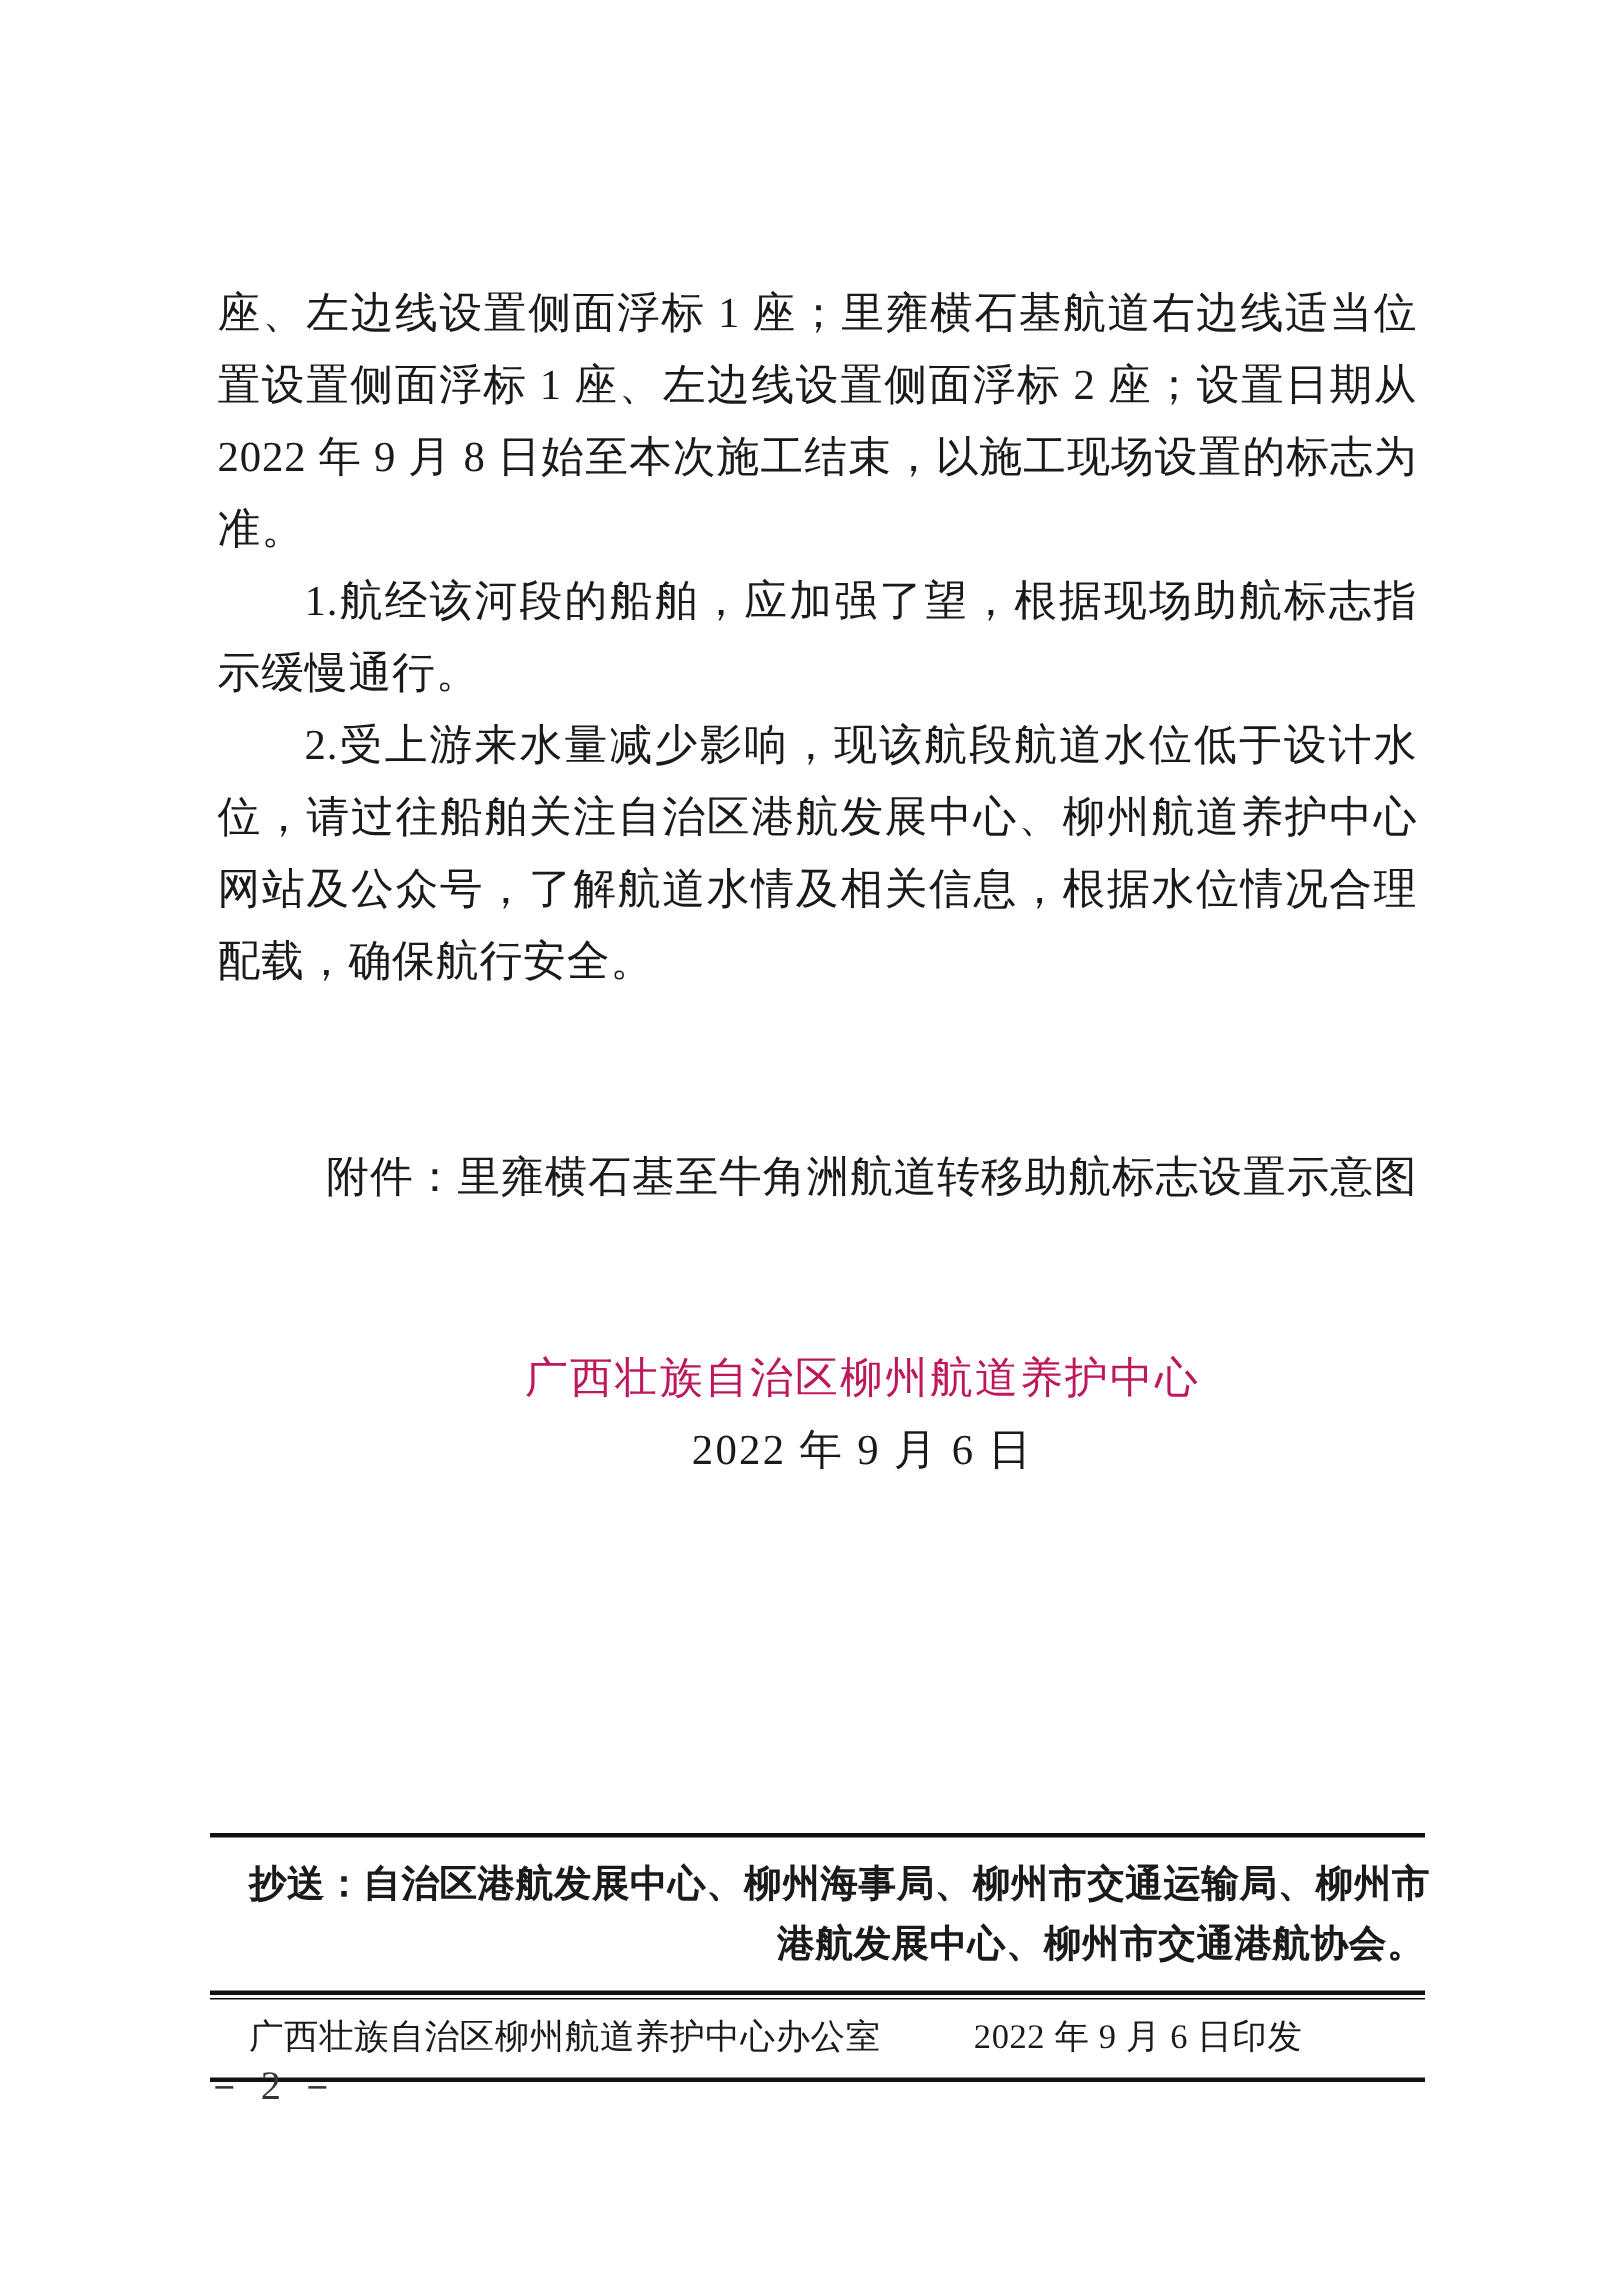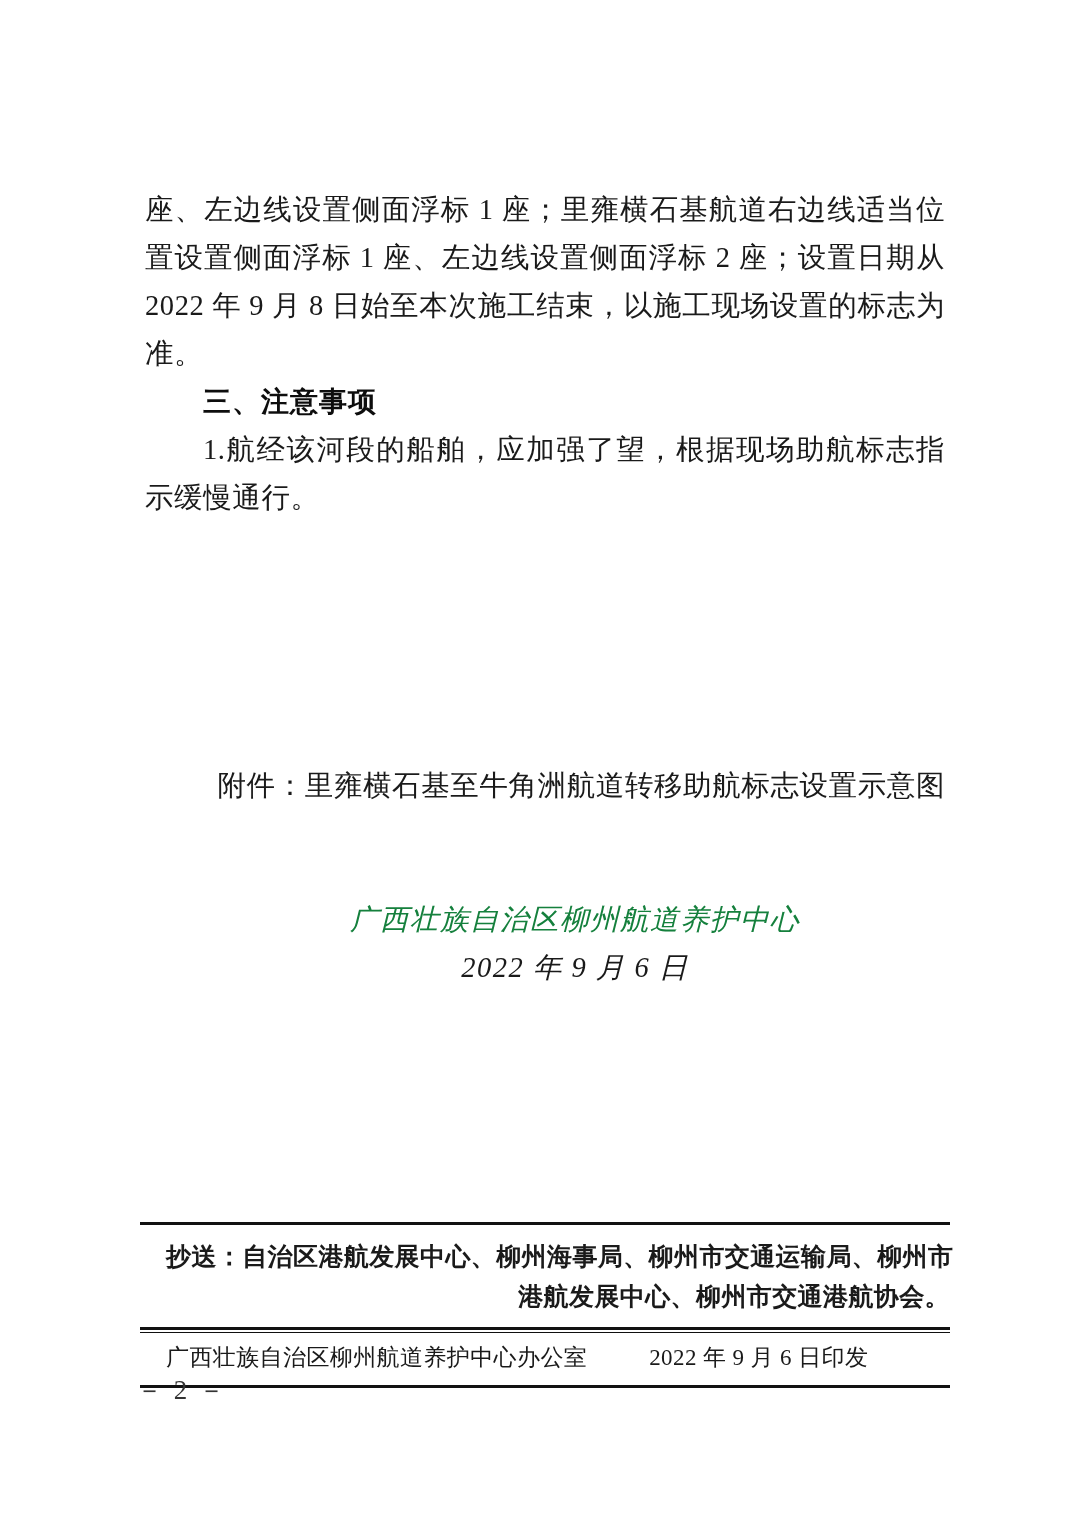--- a/index.html
+++ b/index.html
@@ -75,31 +75,29 @@
     top: 896px;
     width: 800px;
     text-align: center;
   }
 
   .signature-org {
     font-size: 28.5px;
     line-height: 48px;
     letter-spacing: 1.5px;
     padding-left: 60px;
-    color: #15803d;
-    font-style: italic;
+    color: #be185d;
   }
 
   .signature-date {
     font-size: 28.5px;
     line-height: 48px;
     letter-spacing: 1.5px;
     padding-left: 60px;
     color: #1a1a1a;
-    font-style: italic;
   }
 
   
   .footer {
     position: absolute;
     left: 140px;
     top: 1222px;
     width: 810px;
   }
 
@@ -176,24 +174,24 @@
 </style>
 </head>
 <body>
 
 <div class="page">
 
   <div class="body-block">
 
     <p class="para">座、左边线设置侧面浮标 1 座；里雍横石基航道右边线适当位置设置侧面浮标 1 座、左边线设置侧面浮标 2 座；设置日期从 2022 年 9 月 8 日始至本次施工结束，以施工现场设置的标志为准。</p>
 
-    <p class="section-heading">三、注意事项</p>
 
     <p class="para indent">1.航经该河段的船舶，应加强了望，根据现场助航标志指示缓慢通行。</p>
 
+    <p class="para indent">2.受上游来水量减少影响，现该航段航道水位低于设计水位，请过往船舶关注自治区港航发展中心、柳州航道养护中心网站及公众号，了解航道水情及相关信息，根据水位情况合理配载，确保航行安全。</p>
 
   </div>
 
   <div class="attachment-line">附件：里雍横石基至牛角洲航道转移助航标志设置示意图</div>
 
   <div class="signature">
     <div class="signature-org">广西壮族自治区柳州航道养护中心</div>
     <div class="signature-date">2022 年 9 月 6 日</div>
   </div>
 

